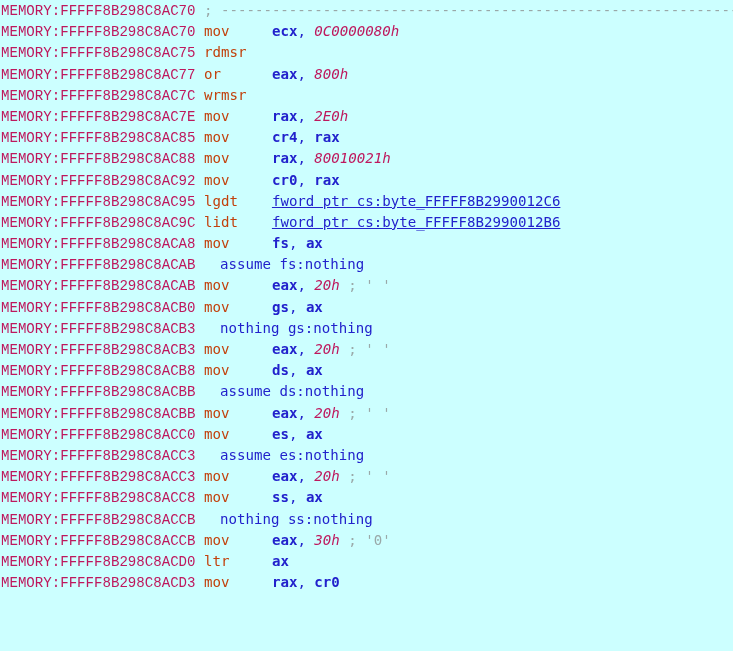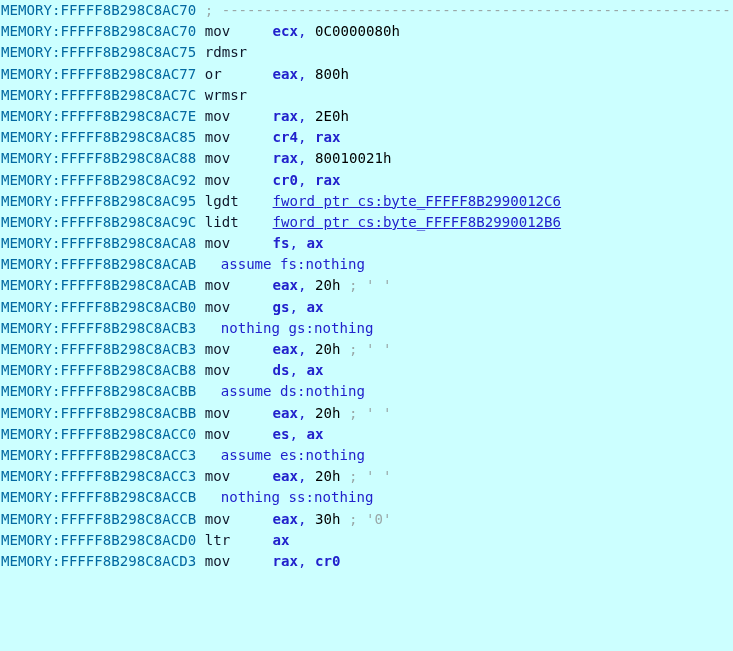--- a/index.html
+++ b/index.html
@@ -24,24 +24,24 @@
     height: 21.2px;
     line-height: 21.2px;
     font-size: 14.1px;
     white-space: pre;
     letter-spacing: 0px;
     padding-left: 1px;
     box-sizing: border-box;
     overflow: hidden;
   }
   
-  .addr    { color: #0369a1; }
-  .mnem    { color: #0f172a; }
+  .addr    { color: #be185d; font-family: Liberation Mono, monospace; }
+  .mnem    { color: #c2410c; }
   .reg     { color: #2222cc; font-weight: bold; }
-  .num     { color: #000000; }
+  .num     { color: #be185d; font-style: italic; }
   .sym     { color: #2222cc; text-decoration: underline; }
   .punct   { color: #2222cc; }
   .cmt     { color: #9aa8a8; }
   .dashes  { color: #9aa8a8; }
   .assume  { color: #2222cc; margin-left: 16px; }
 </style>
 </head>
 <body>
 
 <div id="listing">
@@ -61,17 +61,18 @@
     <div class="line"><span class="addr">MEMORY:FFFFF8B298C8ACAB</span><span class="addr"> </span><span class="mnem">mov</span><span class="mnem">     </span><span class="reg">eax</span><span class="punct">, </span><span class="num">20h</span><span class="cmt"> </span><span class="cmt">; ' '</span></div>
     <div class="line"><span class="addr">MEMORY:FFFFF8B298C8ACB0</span><span class="addr"> </span><span class="mnem">mov</span><span class="mnem">     </span><span class="reg">gs</span><span class="punct">, </span><span class="reg">ax</span></div>
     <div class="line"><span class="addr">MEMORY:FFFFF8B298C8ACB3</span><span class="addr"> </span><span class="assume">nothing gs:nothing</span></div>
     <div class="line"><span class="addr">MEMORY:FFFFF8B298C8ACB3</span><span class="addr"> </span><span class="mnem">mov</span><span class="mnem">     </span><span class="reg">eax</span><span class="punct">, </span><span class="num">20h</span><span class="cmt"> </span><span class="cmt">; ' '</span></div>
     <div class="line"><span class="addr">MEMORY:FFFFF8B298C8ACB8</span><span class="addr"> </span><span class="mnem">mov</span><span class="mnem">     </span><span class="reg">ds</span><span class="punct">, </span><span class="reg">ax</span></div>
     <div class="line"><span class="addr">MEMORY:FFFFF8B298C8ACBB</span><span class="addr"> </span><span class="assume">assume ds:nothing</span></div>
     <div class="line"><span class="addr">MEMORY:FFFFF8B298C8ACBB</span><span class="addr"> </span><span class="mnem">mov</span><span class="mnem">     </span><span class="reg">eax</span><span class="punct">, </span><span class="num">20h</span><span class="cmt"> </span><span class="cmt">; ' '</span></div>
     <div class="line"><span class="addr">MEMORY:FFFFF8B298C8ACC0</span><span class="addr"> </span><span class="mnem">mov</span><span class="mnem">     </span><span class="reg">es</span><span class="punct">, </span><span class="reg">ax</span></div>
     <div class="line"><span class="addr">MEMORY:FFFFF8B298C8ACC3</span><span class="addr"> </span><span class="assume">assume es:nothing</span></div>
     <div class="line"><span class="addr">MEMORY:FFFFF8B298C8ACC3</span><span class="addr"> </span><span class="mnem">mov</span><span class="mnem">     </span><span class="reg">eax</span><span class="punct">, </span><span class="num">20h</span><span class="cmt"> </span><span class="cmt">; ' '</span></div>
+    <div class="line"><span class="addr">MEMORY:FFFFF8B298C8ACC8</span><span class="addr"> </span><span class="mnem">mov</span><span class="mnem">     </span><span class="reg">ss</span><span class="punct">, </span><span class="reg">ax</span></div>
     <div class="line"><span class="addr">MEMORY:FFFFF8B298C8ACCB</span><span class="addr"> </span><span class="assume">nothing ss:nothing</span></div>
     <div class="line"><span class="addr">MEMORY:FFFFF8B298C8ACCB</span><span class="addr"> </span><span class="mnem">mov</span><span class="mnem">     </span><span class="reg">eax</span><span class="punct">, </span><span class="num">30h</span><span class="cmt"> </span><span class="cmt">; '0'</span></div>
     <div class="line"><span class="addr">MEMORY:FFFFF8B298C8ACD0</span><span class="addr"> </span><span class="mnem">ltr</span><span class="mnem">     </span><span class="reg">ax</span></div>
     <div class="line"><span class="addr">MEMORY:FFFFF8B298C8ACD3</span><span class="addr"> </span><span class="mnem">mov</span><span class="mnem">     </span><span class="reg">rax</span><span class="punct">, </span><span class="reg">cr0</span></div>
   </div>
 
 </body></html>

